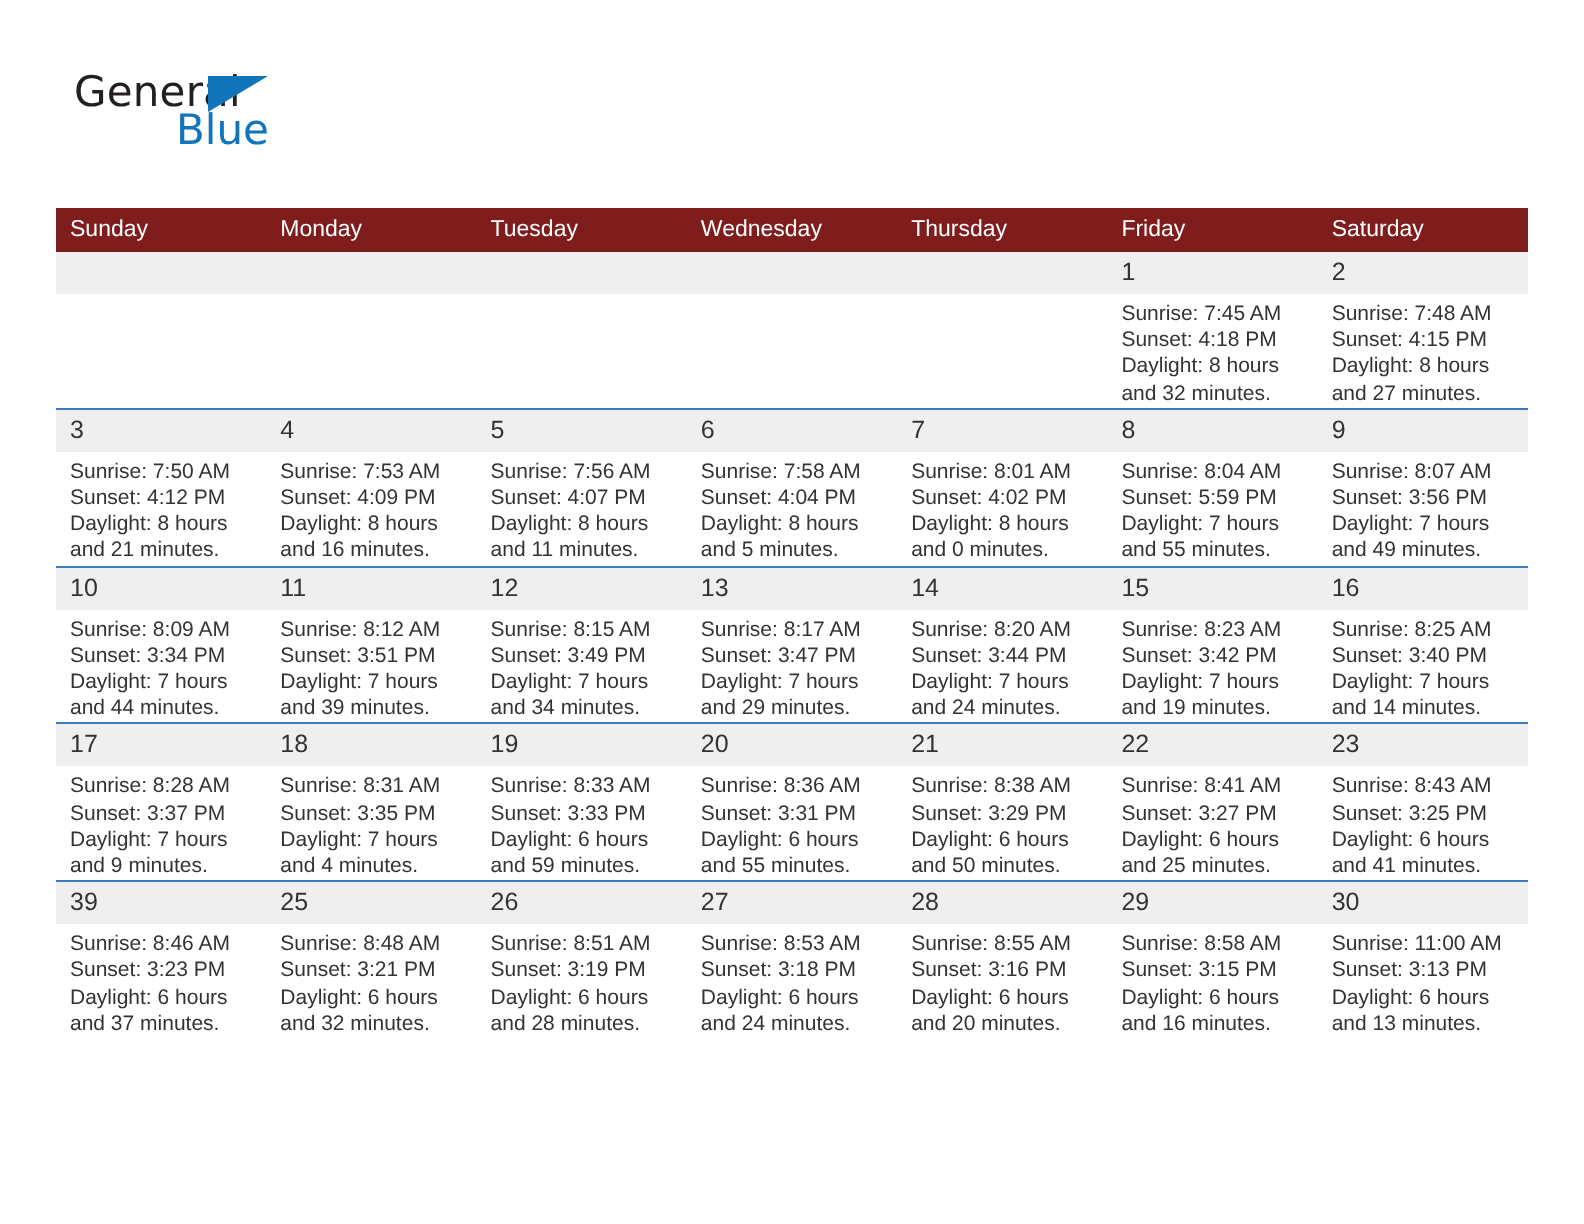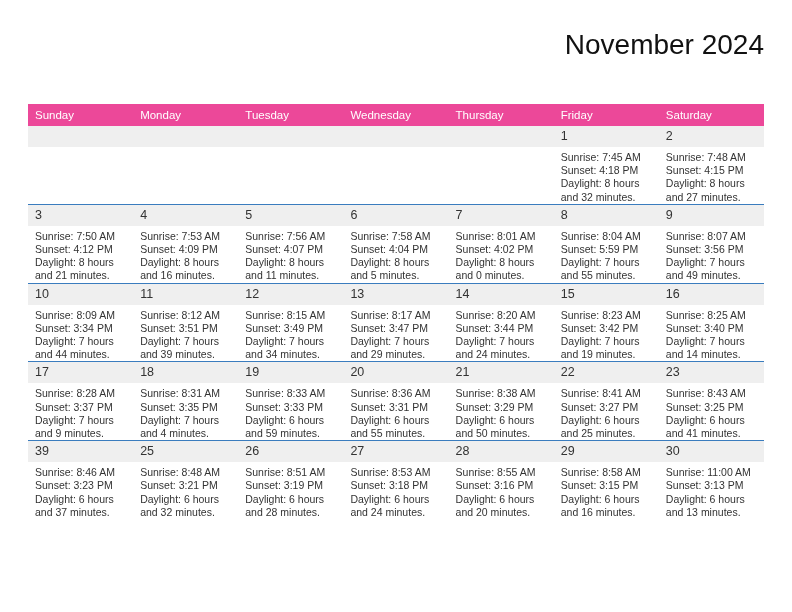--- a/index.html
+++ b/index.html
@@ -90,21 +90,21 @@
   
   .calendar {
     position: absolute;
     left: 28px;
     top: 104px;
     width: 736px;
     border-collapse: collapse;
     table-layout: fixed;
   }
   .calendar th {
-    background: #ec4899;
+    background: #7f1d1d;
     color: #ffffff;
     font-size: 11.5px;
     font-weight: 400;
     text-align: left;
     padding: 5px 0 5px 7px;
     height: 12px;
     border: none;
   }
   .calendar td {
     vertical-align: top;
@@ -140,23 +140,27 @@
     white-space: nowrap;
   }
 </style>
 </head>
 <body>
 
 <div class="page">
 
   <div class="header">
 
+    <div class="logo">
+      <span class="logo-general">General</span>
+      <span class="logo-triangle"></span>
+      <span class="logo-blue">Blue</span>
+    </div>
 
     <div class="title-block">
-      <div class="cal-title">November 2024</div>
     </div>
 
   </div>
 
   <table class="calendar">
     <thead>
       <tr id="weekday-row">
           <th>Sunday</th>
           <th>Monday</th>
           <th>Tuesday</th>

